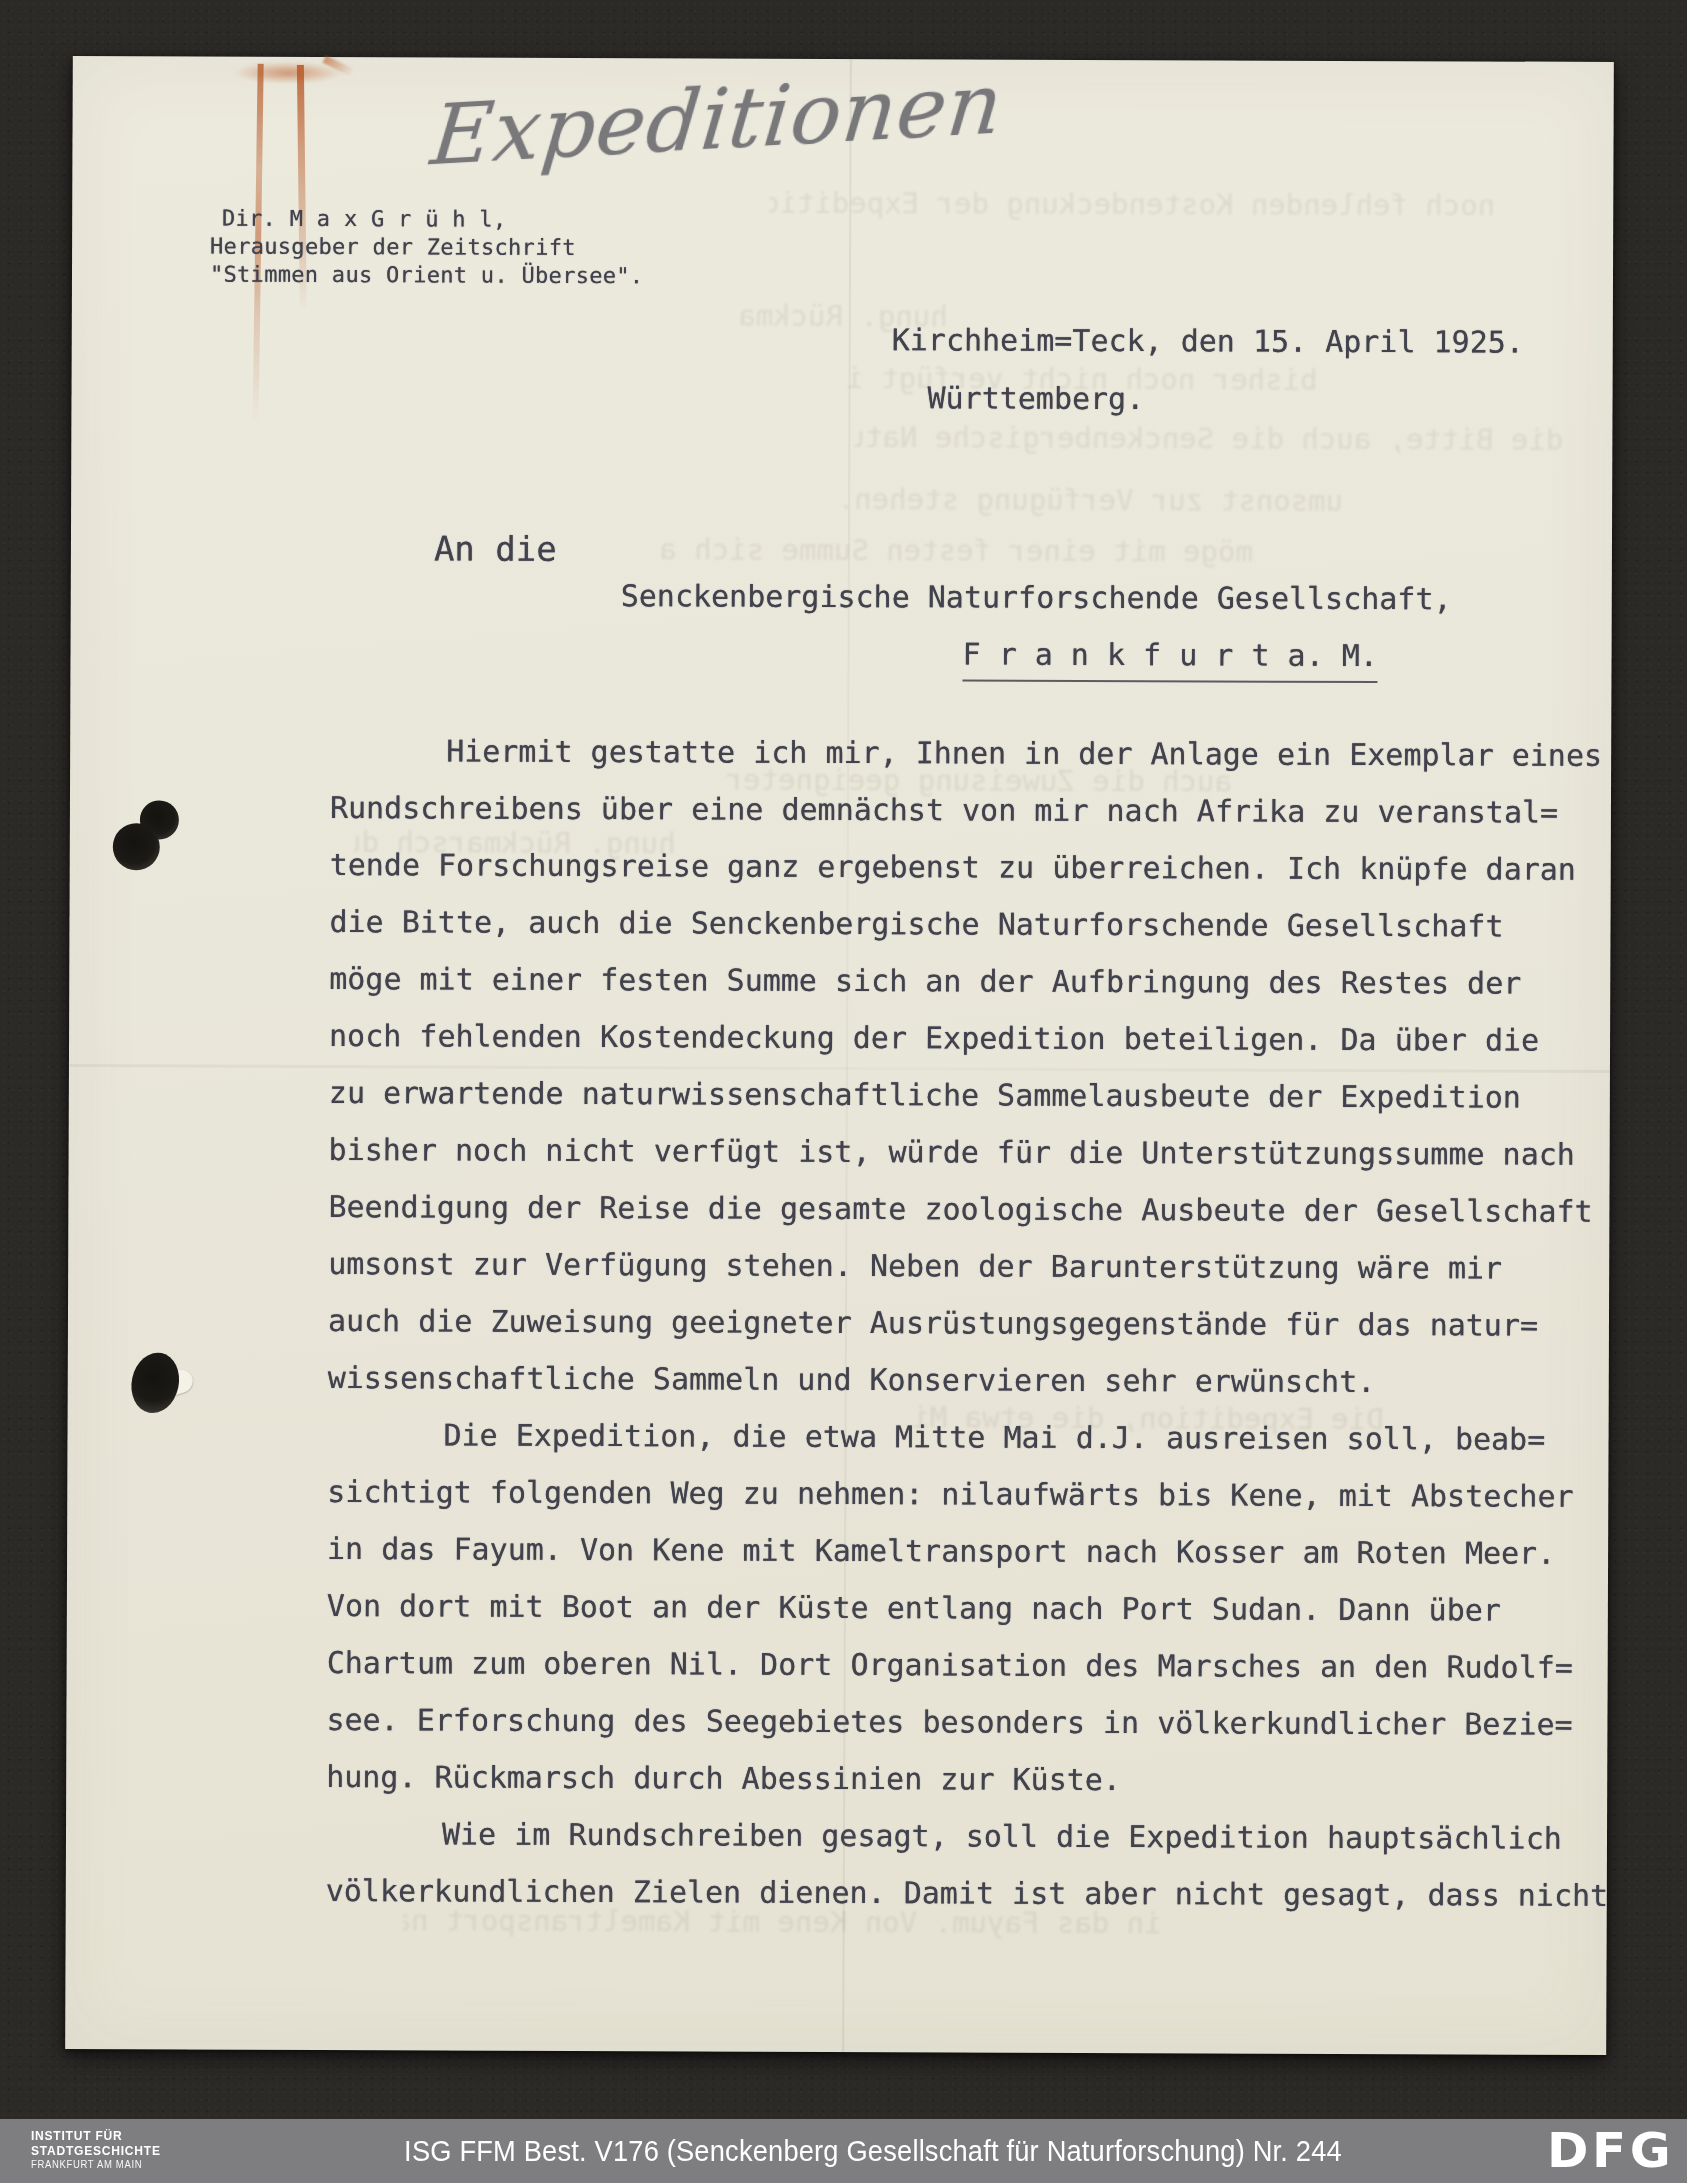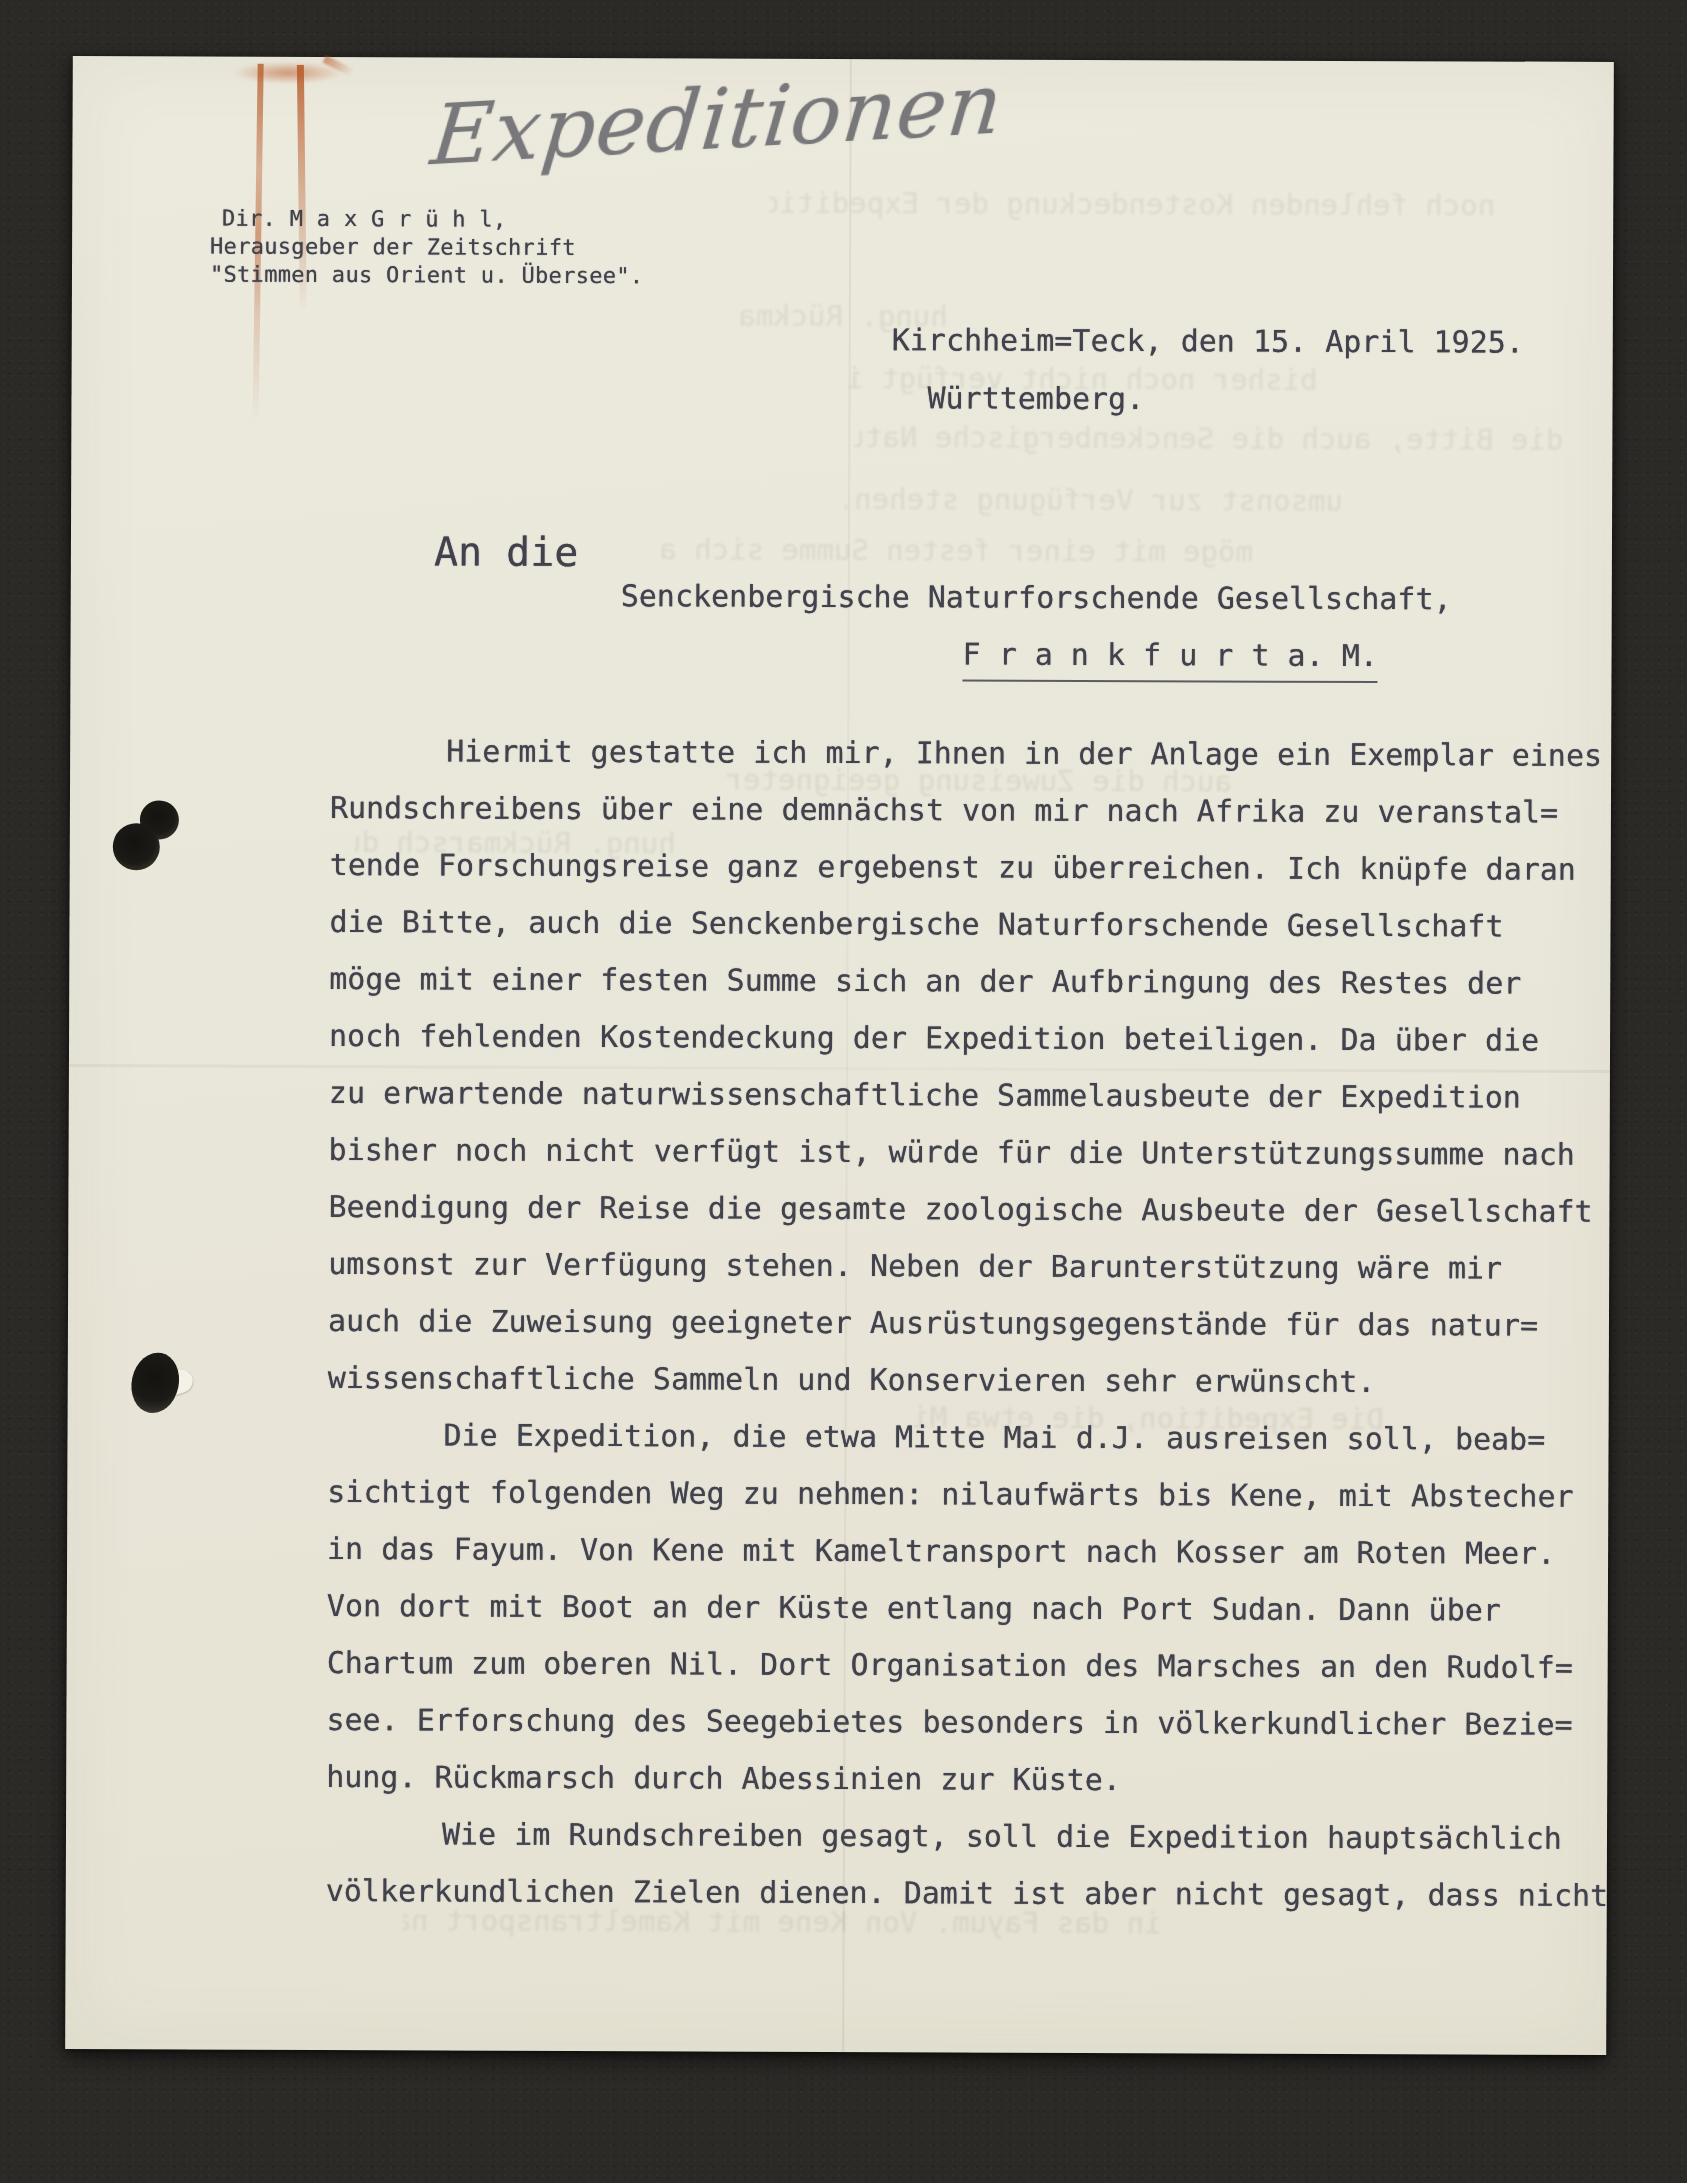--- a/index.html
+++ b/index.html
@@ -23,21 +23,21 @@
   .crease-v{position:absolute;left:777px;top:0;width:1.7px;height:100%;
     background:linear-gradient(180deg,rgba(110,105,88,.12),rgba(110,105,88,.05) 40%,rgba(110,105,88,.12));pointer-events:none;}
   .crease-h{position:absolute;left:0;top:1008px;width:100%;height:2.5px;
     background:linear-gradient(90deg,rgba(90,85,70,.08),rgba(90,85,70,.03) 55%,rgba(90,85,70,.08));pointer-events:none;}
   
   .tw{position:absolute;color:#42424d;text-shadow:0 0 1px rgba(62,62,78,.8);white-space:nowrap;}
   .sender{left:138px;top:148px;font-size:22px;line-height:28px;letter-spacing:0.3px;}
   .sender .sender-line.indent{padding-left:11.8px;}
   .dateline{left:820px;top:263px;font-size:30px;}
   .dateline-region{left:820px;top:321px;font-size:30px;margin-left:36px;}
-  .salutation{left:363px;top:471px;font-size:40px;}
+  .salutation{left:363px;top:471px;font-size:34px;}
   .recipient-org{left:550px;top:520px;font-size:30px;}
   .recipient-city{left:892px;top:577px;font-size:30px;border-bottom:2.5px solid rgba(66,66,77,.85);padding-bottom:7.6px;}
   .body-block{left:260px;top:665px;font-size:30px;line-height:57px;}
   .body-block .bline{white-space:nowrap;}
   .body-block .bline.indent{padding-left:116px;}
   
   .handwriting{
     position:absolute;left:354px;top:23.6px;
     font-family:"DejaVu Serif",serif;font-style:italic;font-weight:400;
     font-size:84px;line-height:1.3;color:#595960;opacity:.78;
@@ -166,15 +166,24 @@
     </div>
     <div class="hole2-tear"></div>
     <div class="hole hole2">
       <span class="lobe l1"></span>
     </div>
 
     <div class="crease-v"></div>
     <div class="crease-h"></div>
   </div>
 
+  <div class="bar">
+    <div class="inst">
+      <div class="i1">INSTITUT FÜR</div>
+      <div class="i2">STADTGESCHICHTE</div>
+      <div class="i3">FRANKFURT AM MAIN</div>
+    </div>
+    <div class="ref">ISG FFM Best. V176 (Senckenberg Gesellschaft für Naturforschung) Nr. 244</div>
+    <div class="dfg">DFG</div>
+  </div>
 
 </div>
 
 
 </body></html>

